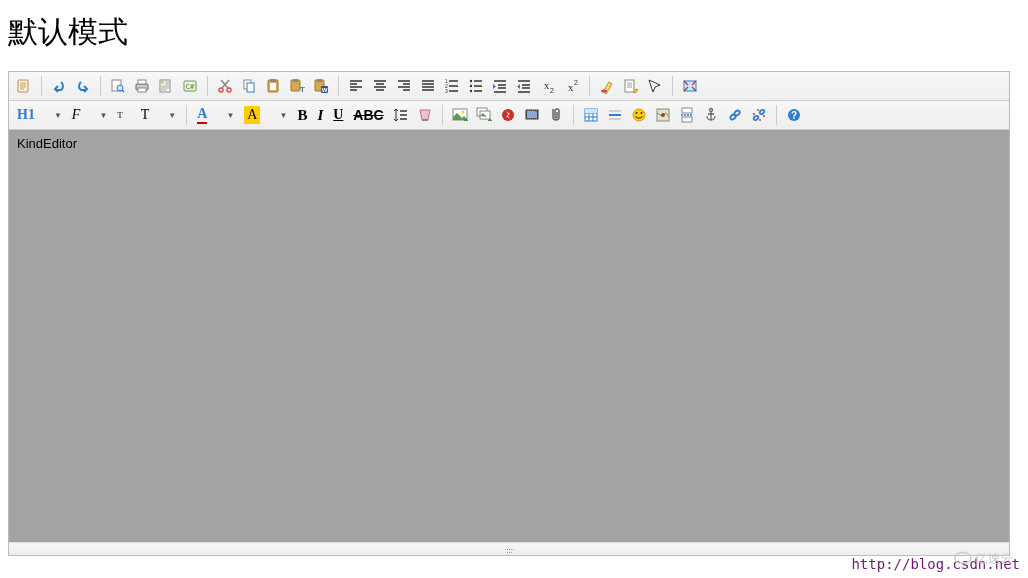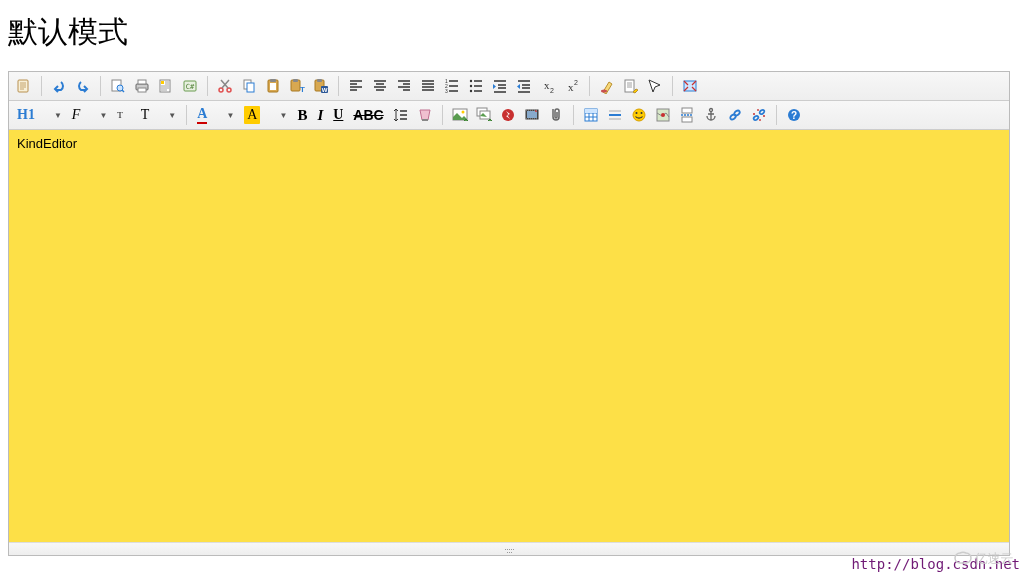--- a/index.html
+++ b/index.html
@@ -5,21 +5,21 @@
   body{margin:0;padding:8px;font-family:Arial,"Microsoft YaHei",sans-serif;background:#fff;font-size:13px}
   h1{font-family:Liberation Sans, sans-serif;font-size:30px;font-weight:500;margin:4px 0 18px 0}
   .editor{border:1px solid #bbb;width:1000px}
   .tb{background:linear-gradient(#f7f7f7,#eee);border-bottom:1px solid #ccc;padding:3px 4px;display:flex;flex-wrap:wrap;align-items:center;gap:2px}
   .sep{width:1px;height:20px;background:#ccc;margin:0 4px}
   .btn{width:22px;height:22px;display:inline-flex;align-items:center;justify-content:center;cursor:pointer;border-radius:2px}
   .btn svg{width:16px;height:16px}
   .tbtn{height:22px;padding:0 4px;display:inline-flex;align-items:center;cursor:pointer;font-family:Georgia,serif;font-size:14px;gap:18px}
   .dd{font-size:8px;color:#555;margin-left:1px}
   .hl{background:#fc0;padding:1px 3px;border-radius:1px}
-  .content{min-height:400px;padding:6px 8px;background:#fde047;font-size:13px}
+  .content{min-height:400px;padding:6px 8px;background:#a3a3a3;font-size:13px}
   .resize{height:12px;background:linear-gradient(#f7f7f7,#eee);border-top:1px solid #ddd;display:flex;align-items:center;justify-content:center;cursor:ns-resize}
   .grip{display:flex;gap:1px}
   .grip span{width:1px;height:1px;background:#999;box-shadow:2px 0 #999,4px 0 #999,-2px 0 #999,-4px 0 #999,0 3px #999,2px 3px #999,-2px 3px #999}
   .wm{position:fixed;bottom:6px;right:8px;color:#701a75;font-size:14px;font-family:monospace}
   .logo{position:fixed;bottom:6px;right:8px}
 </style>
 </head>
 <body>
 
 <h1>默认模式</h1>

